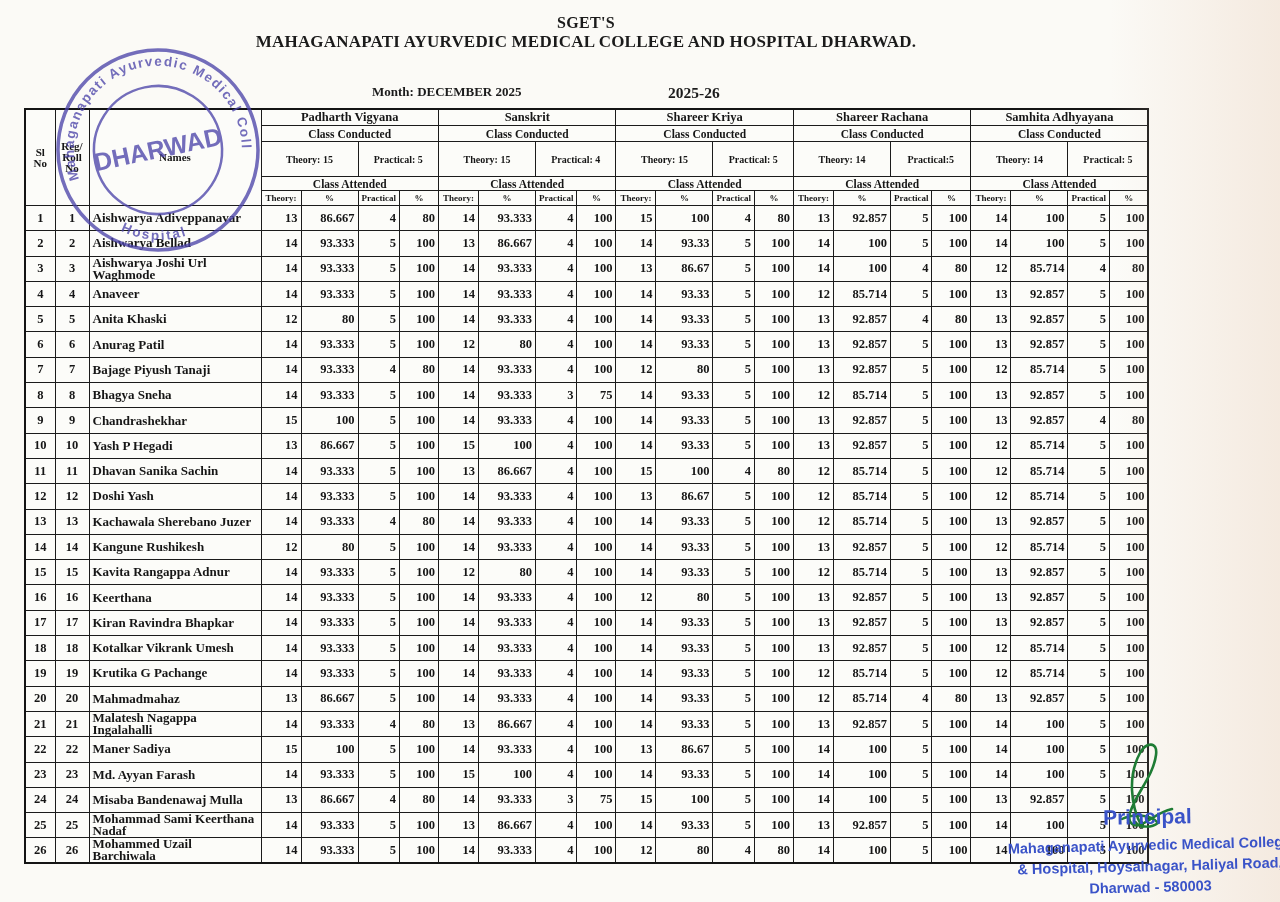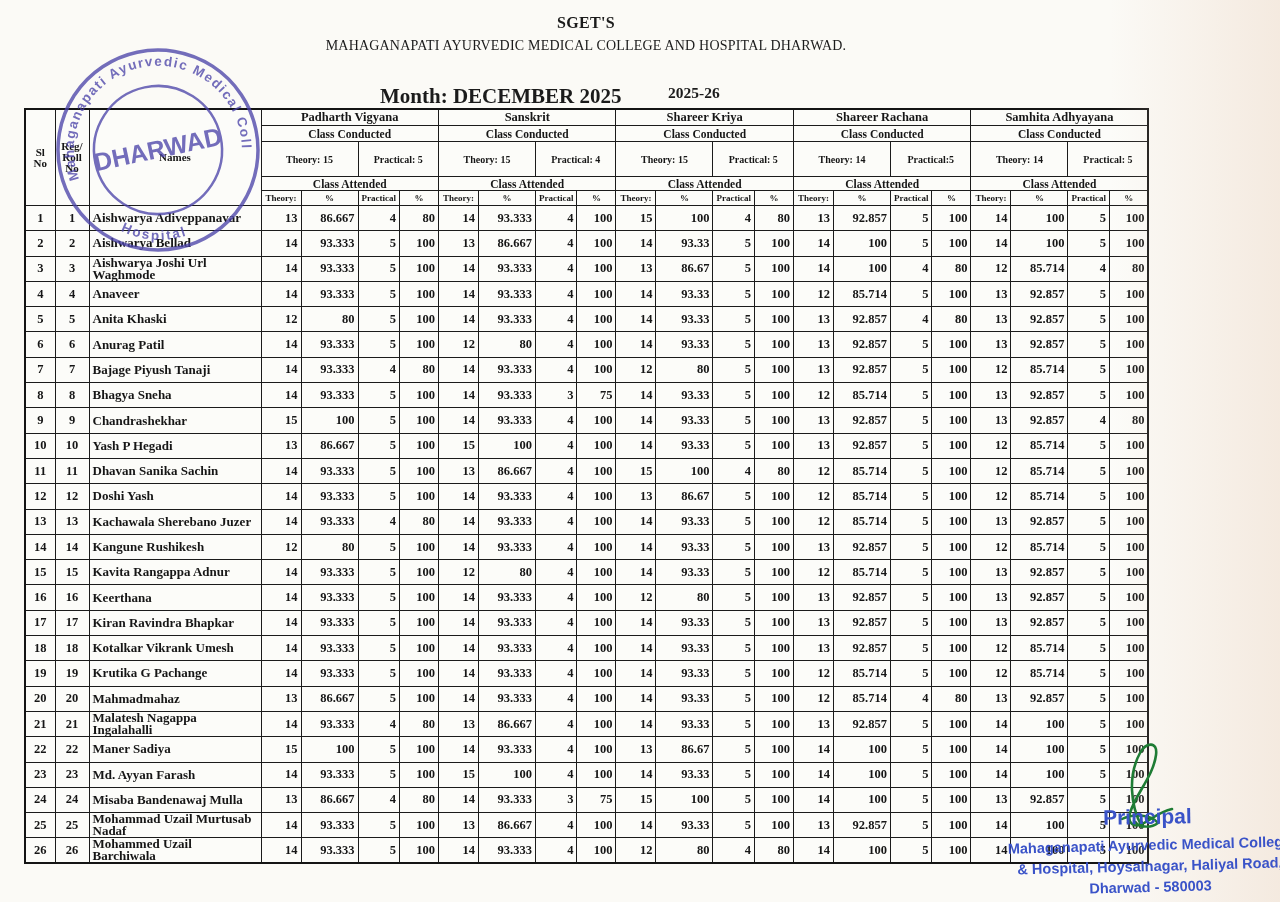--- a/index.html
+++ b/index.html
@@ -9,23 +9,23 @@
     font-family:"Liberation Serif", serif;
     color:#1b1b1b;
   }
   .edge-tint{
     position:absolute;top:0;right:0;width:170px;height:902px;
     background:linear-gradient(to right, rgba(240,222,205,0), rgba(236,214,196,0.45));
     pointer-events:none;z-index:5;
   }
   .titles{position:absolute;top:14px;left:16px;width:1140px;text-align:center;z-index:2;}
   .t1{font-size:16px;font-weight:bold;letter-spacing:.3px;}
-  .t2{font-size:14px;font-weight:normal;margin-top:6px;letter-spacing:.2px;}
+  .t2{font-size:17px;font-weight:bold;letter-spacing:.2px;}
   .monthrow{position:absolute;top:84px;left:0;width:1280px;z-index:2;}
-  .month{position:absolute;left:380px;font-size:21px;font-weight:bold;}
+  .month{position:absolute;left:372px;font-size:13px;font-weight:bold;}
   .session{position:absolute;left:668px;font-size:15.5px;font-weight:bold;}
 
   
   table.att{
     position:absolute;left:24px;top:108px;z-index:1;
     border-collapse:collapse;table-layout:fixed;
     border:2px solid #141414;background:rgba(255,255,255,0.35);
   }
   table.att th, table.att td{
     border:1.5px solid #1b1b1b;padding:0 3px;overflow:hidden;
@@ -752,21 +752,21 @@
         <td class="c-val">5</td>
         <td class="c-val">100</td>
         <td class="c-val">13</td>
         <td class="c-val">92.857</td>
         <td class="c-val">5</td>
         <td class="c-val">100</td>
       </tr>
       <tr>
         <td class="c-sl">25</td>
         <td class="c-reg">25</td>
-        <td class="c-name">Mohammad Uzail Murtusab Nadaf</td>
+        <td class="c-name">Mohammad Sami Keerthana Nadaf</td>
         <td class="c-val">14</td>
         <td class="c-val">93.333</td>
         <td class="c-val">5</td>
         <td class="c-val">100</td>
         <td class="c-val">13</td>
         <td class="c-val">86.667</td>
         <td class="c-val">4</td>
         <td class="c-val">100</td>
         <td class="c-val">14</td>
         <td class="c-val">93.33</td>

